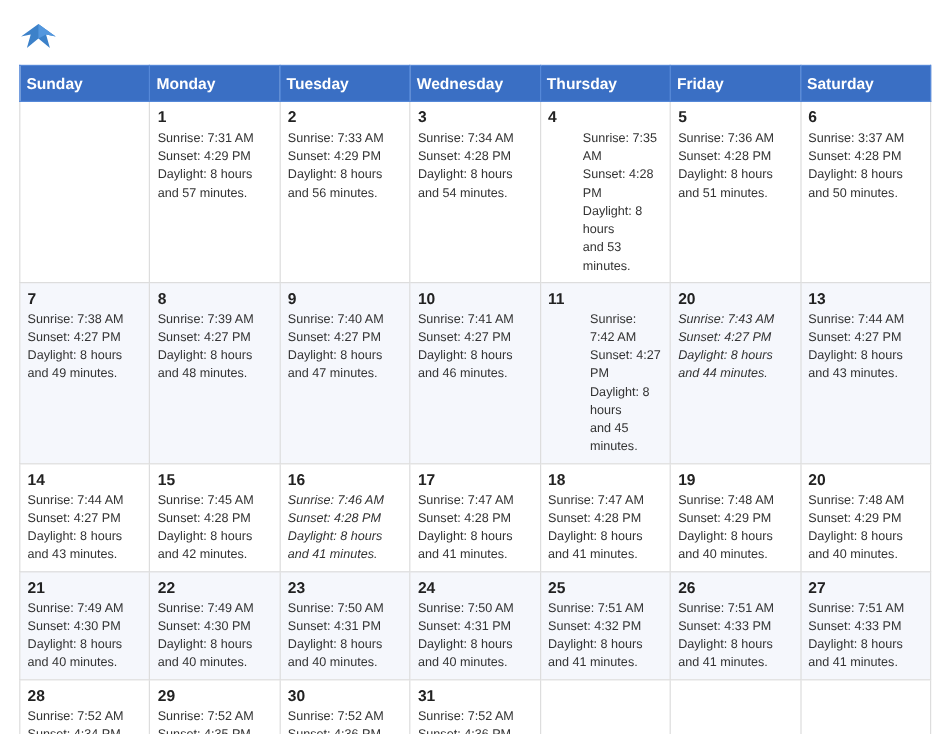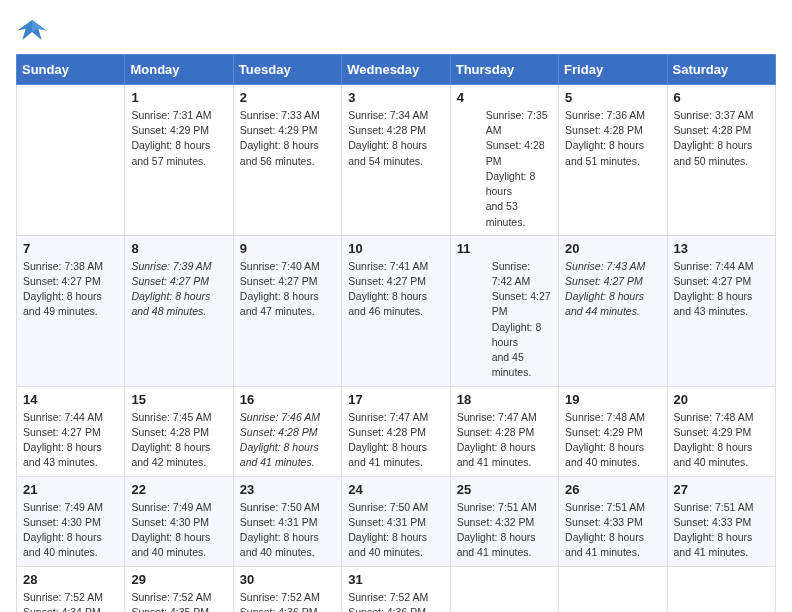--- a/index.html
+++ b/index.html
@@ -170,21 +170,21 @@
       <tr class="week-row">
         <td>
           <div class="day-number">7</div>
           <div class="day-info" style="white-space: pre-line;">Sunrise: 7:38 AM
 Sunset: 4:27 PM
 Daylight: 8 hours
 and 49 minutes.</div>
         </td>
         <td>
           <div class="day-number">8</div>
-          <div class="day-info" style="white-space: pre-line; font-style: italic;">Sunrise: 7:39 AM
+          <div class="day-info" style="white-space: pre-line;">Sunrise: 7:39 AM
 Sunset: 4:27 PM
 Daylight: 8 hours
 and 48 minutes.</div>
         </td>
         <td>
           <div class="day-number">9</div>
           <div class="day-info" style="white-space: pre-line;">Sunrise: 7:40 AM
 Sunset: 4:27 PM
 Daylight: 8 hours
 and 47 minutes.</div>

